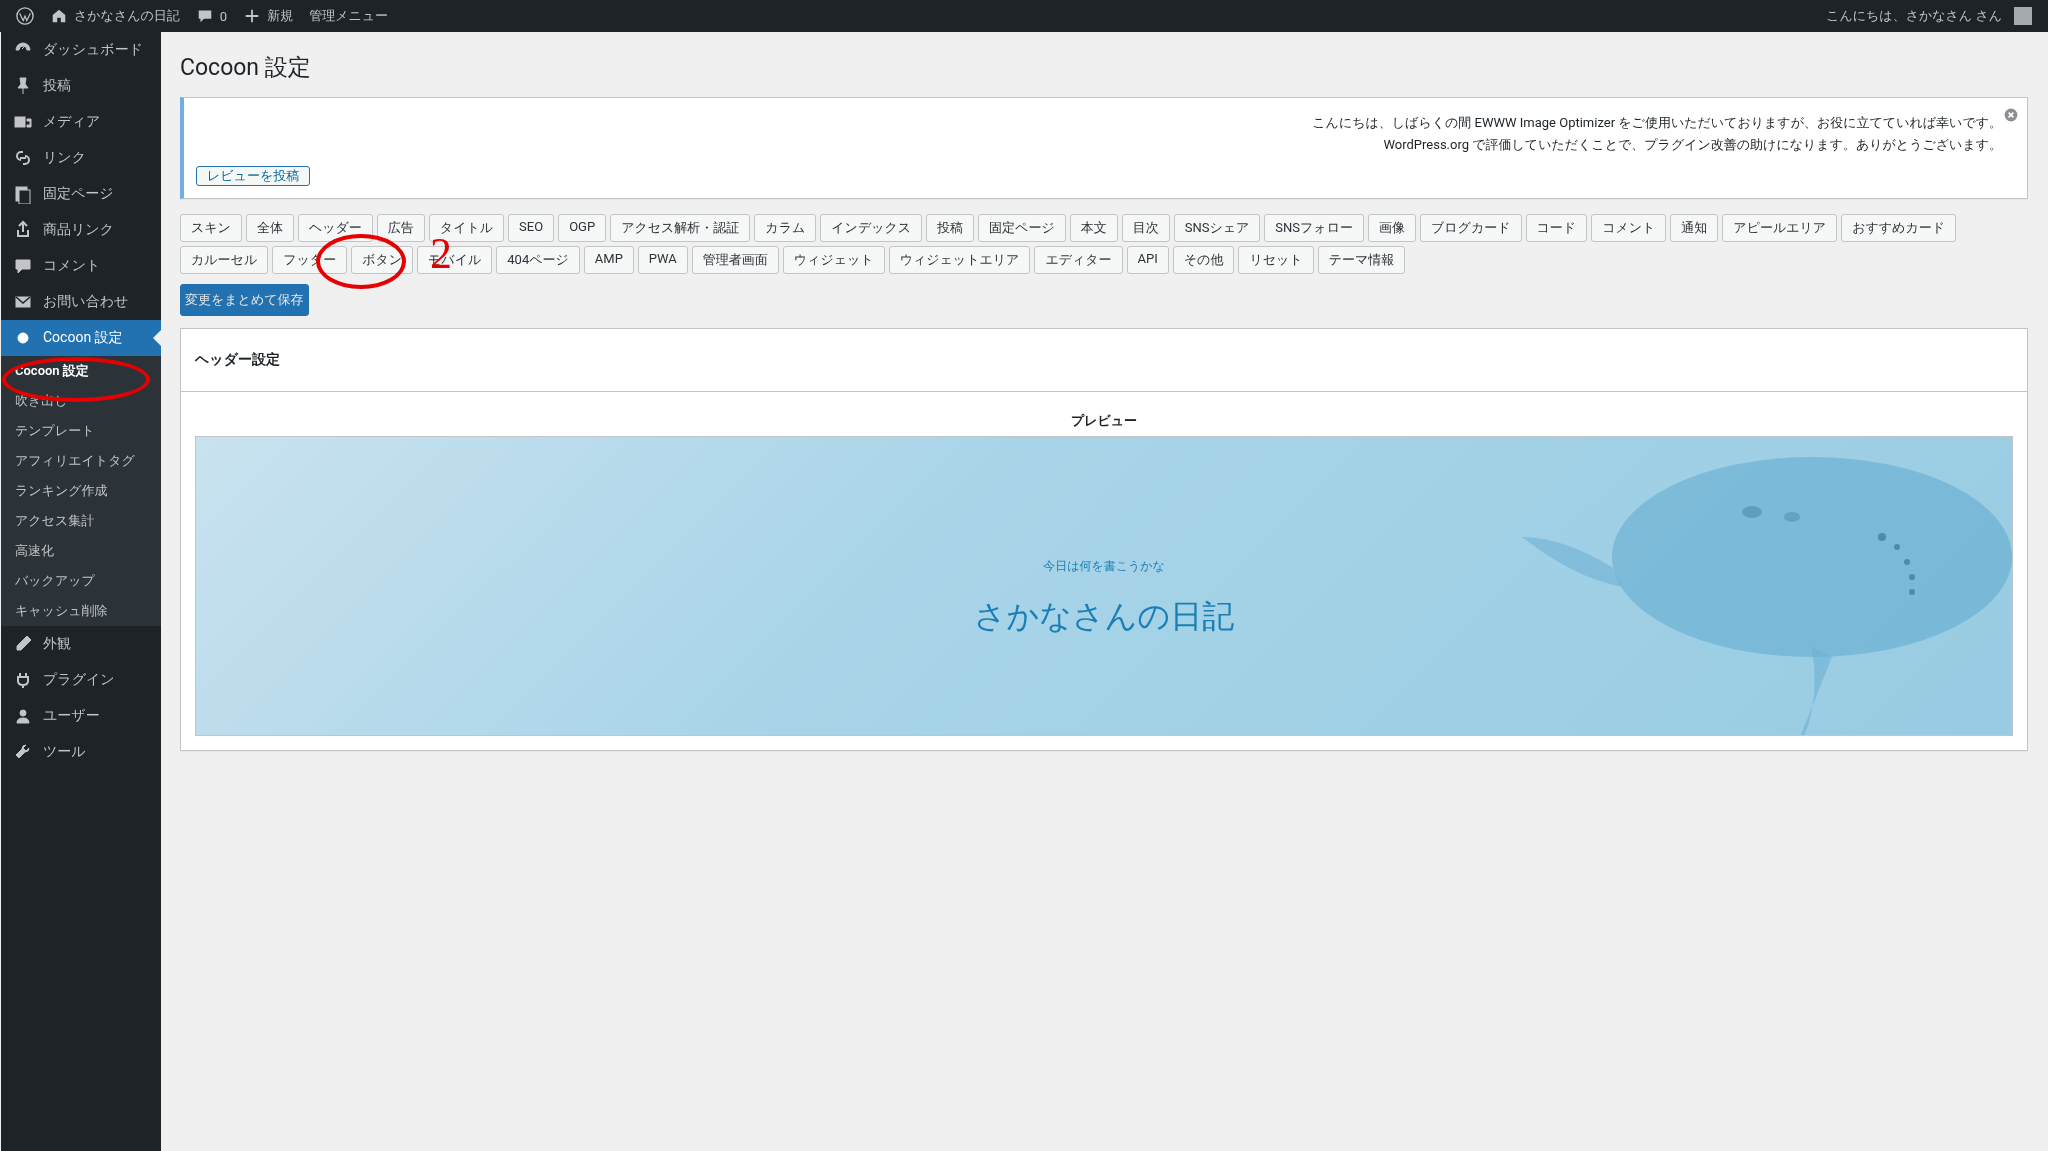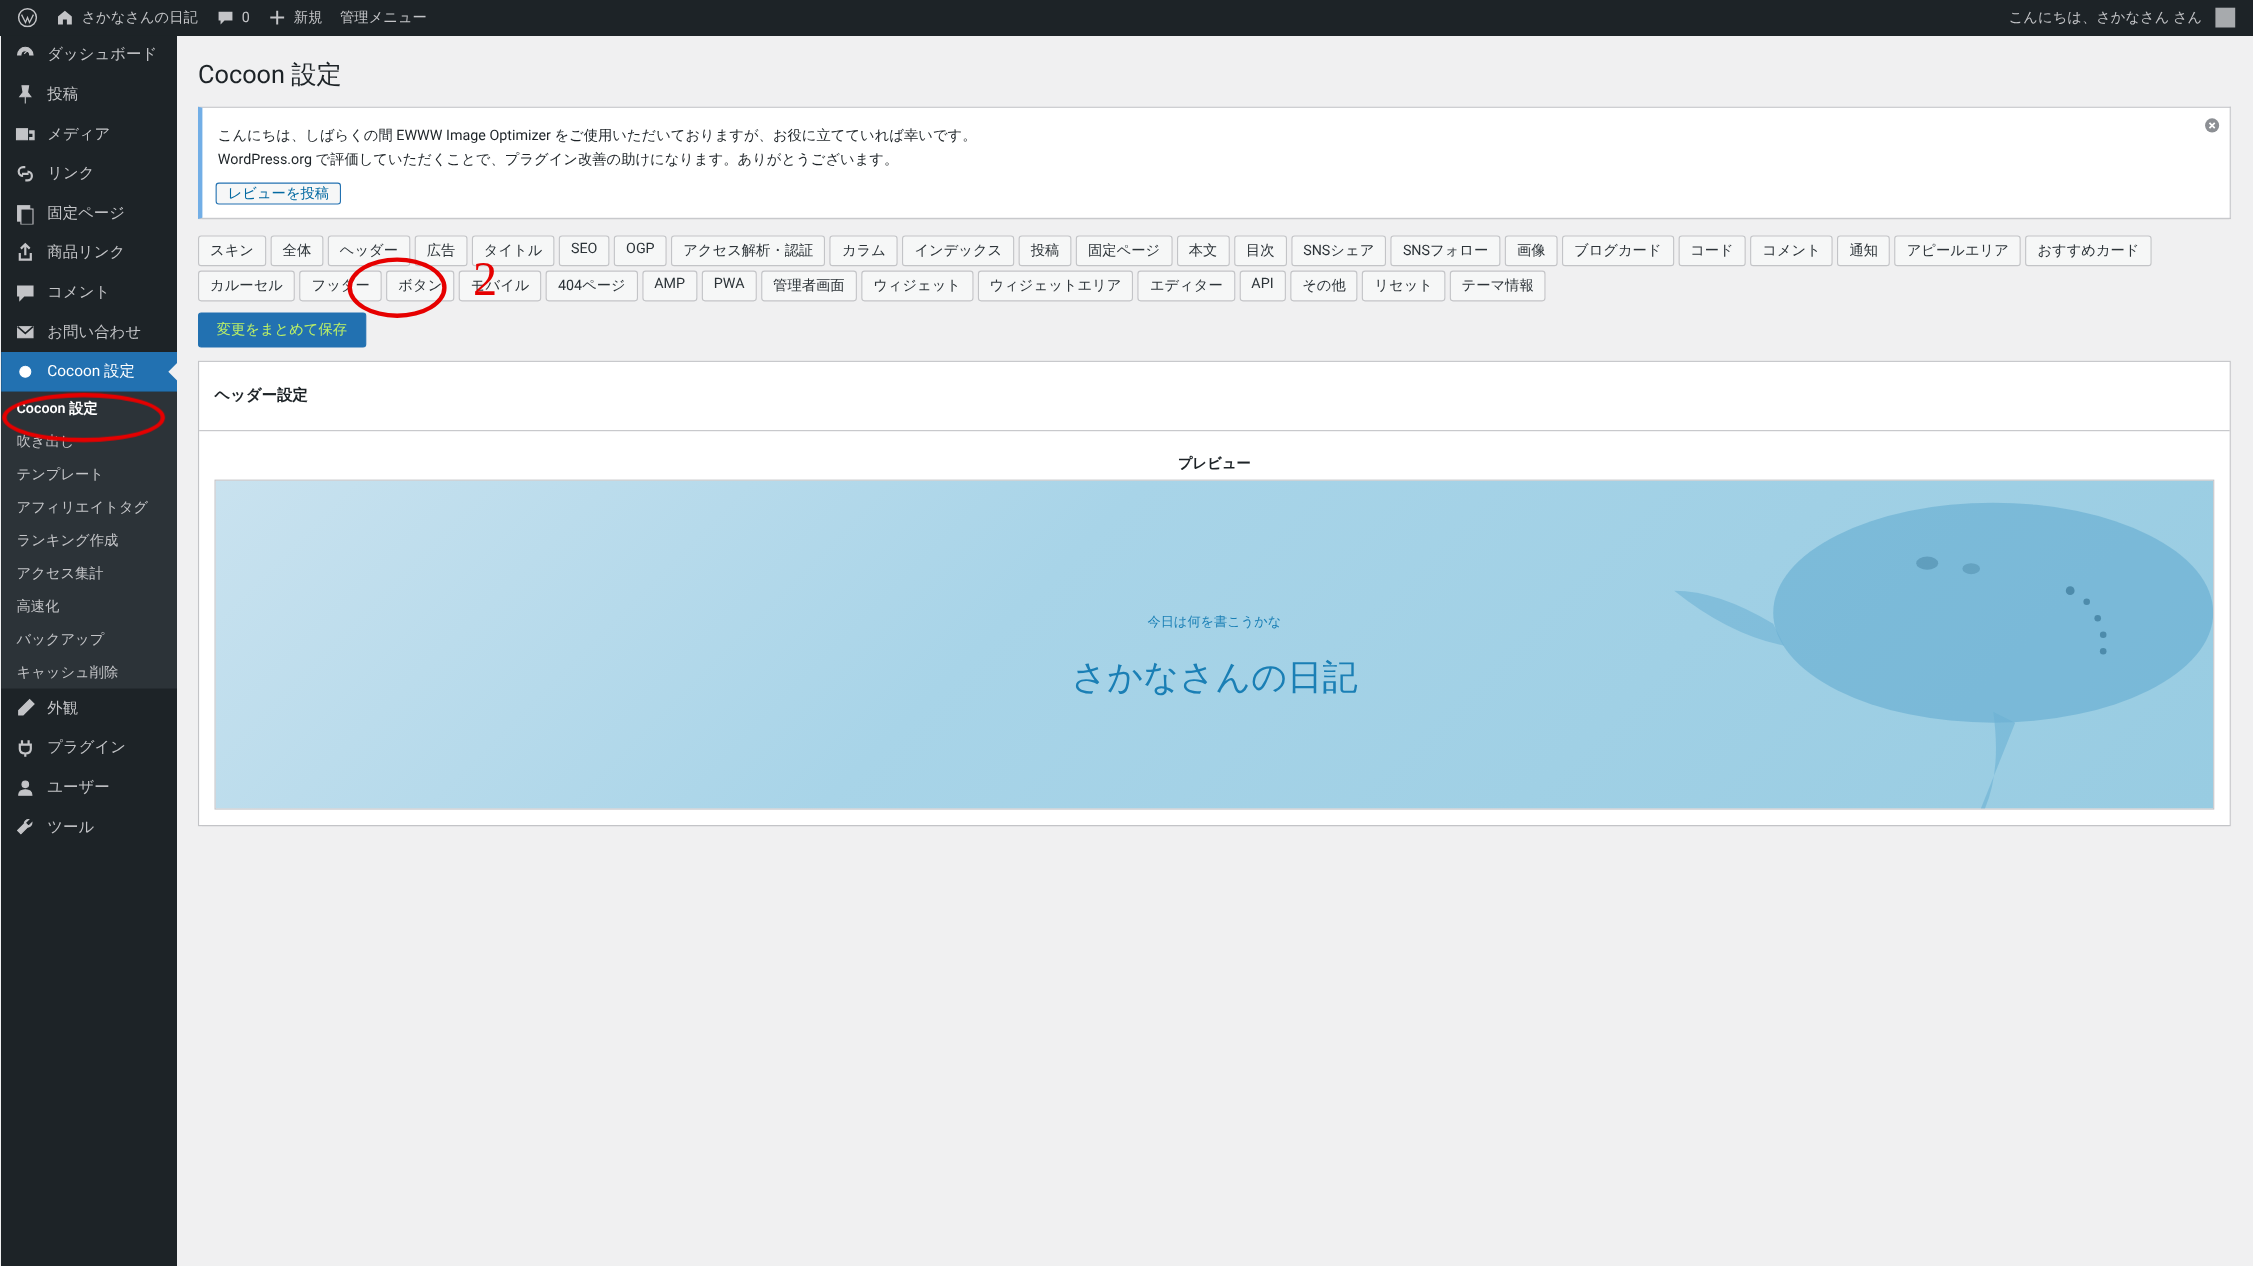--- a/index.html
+++ b/index.html
@@ -20,32 +20,32 @@
 #sidebar .menu-icon { width: 20px; height: 20px; display: inline-flex; align-items: center; justify-content: center; fill: currentColor; stroke: currentColor; }
 #sidebar .submenu { background: #2c3338; }
 #sidebar .submenu .sub-item { padding: 6px 12px 6px 14px; cursor: pointer; font-size: 13px; color: #c3c4c7; }
 #sidebar .submenu .sub-item.active { color: #fff; font-weight: 600; }
 
 
 #main { margin-left: 160px; margin-top: 32px; padding: 10px 20px 40px 20px; }
 h1.page-title { font-size: 23px; font-weight: 400; margin: 10px 0 14px 0; }
 
 .notice { background: #fff; border: 1px solid #c3c4c7; border-left: 4px solid #72aee6; padding: 12px; margin: 0 0 15px 0; position: relative; box-shadow: 0 1px 1px rgba(0,0,0,.04); }
-.notice p { margin: 4px 2px; font-size: 13px; }
+.notice p { margin: 4px 13px; font-size: 13px; text-align: right; }
 .notice .dismiss { position: absolute; right: 8px; top: 8px; cursor: pointer; color: #787c82; font-size: 18px; }
 .notice .btn { display: inline-block; margin-top: 8px; border: 1px solid #2271b1; color: #0369a1; background: #f6f7f7; padding: 0 10px; border-radius: 3px; cursor: pointer; font-size: 13px; }
 
 .manual-line { margin: 10px 0 18px 0; font-size: 13px; }
 .manual-line a { color: #2271b1; text-decoration: underline; }
 .manual-line .book-icon { display: inline-block; vertical-align: middle; }
 
 .tabs { display: flex; flex-wrap: wrap; gap: 4px; margin-bottom: 10px; }
 .tab { background: #f6f7f7; border: 1px solid #c3c4c7; color: #2c3338; padding: 4px 10px; font-size: 13px; cursor: pointer; border-radius: 3px; white-space: nowrap; text-align: right; }
 
-.save-btn { background: #2271b1; color: #bef264; border: 1px solid #2271b1; padding: 6px 16px; font-size: 13px; cursor: pointer; border-radius: 3px; }
+.save-btn { background: #2271b1; color: #e5e5e5; border: 1px solid #2271b1; padding: 6px 4px; font-size: 13px; cursor: pointer; border-radius: 3px; }
 
 .section-box { background: #fff; border: 1px solid #c3c4c7; margin-top: 12px; box-shadow: 0 1px 1px rgba(0,0,0,.04); }
 .section-header { padding: 22px 14px; border-bottom: 1px solid #c3c4c7; font-weight: 700; font-size: 14px; }
 .section-body { padding: 14px; }
 .preview-label { text-align: center; font-weight: 700; margin: 6px 0; }
 .preview-box { border: 1px solid #c3c4c7; min-height: 300px; position: relative; overflow: hidden; background: linear-gradient(135deg, #c9e2ef 0%, #a8d4e8 40%, #98cce2 100%); }
 .preview-title { position: absolute; left: 50%; top: 54%; transform: translate(-50%, -50%); text-align: center; color: #1a7fb5; }
 .preview-sub { font-size: 12px; color: #1a7fb5; margin-bottom: 20px; }
 .preview-main { font-size: 32px; color: #1a7fb5; }
 .ray { position: absolute; right: -20px; top: -20px; width: 520px; height: 340px; opacity: 0.6; }

